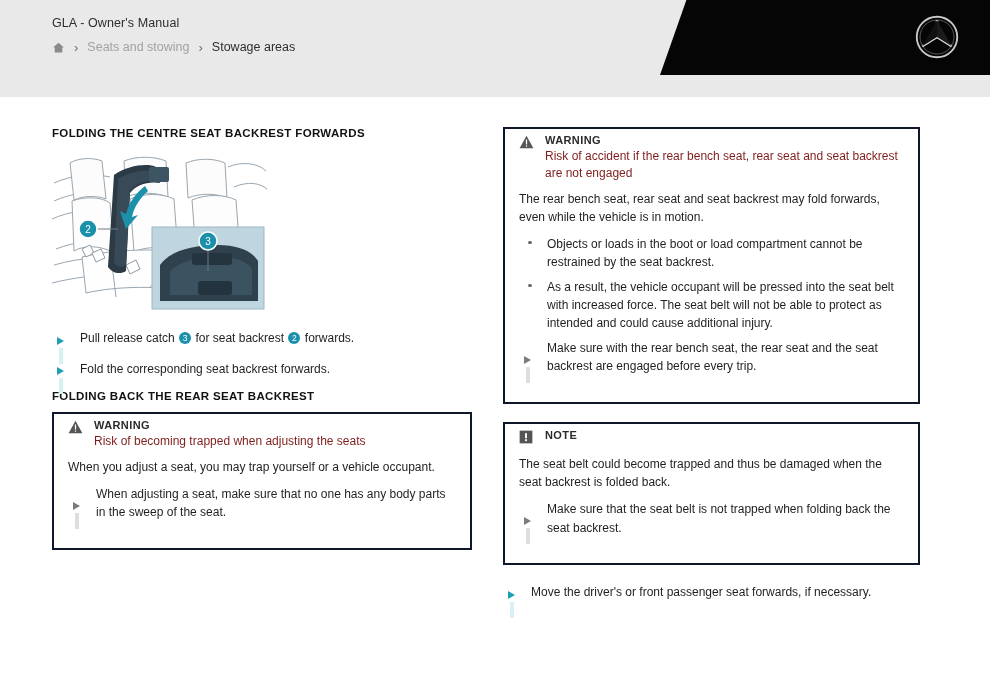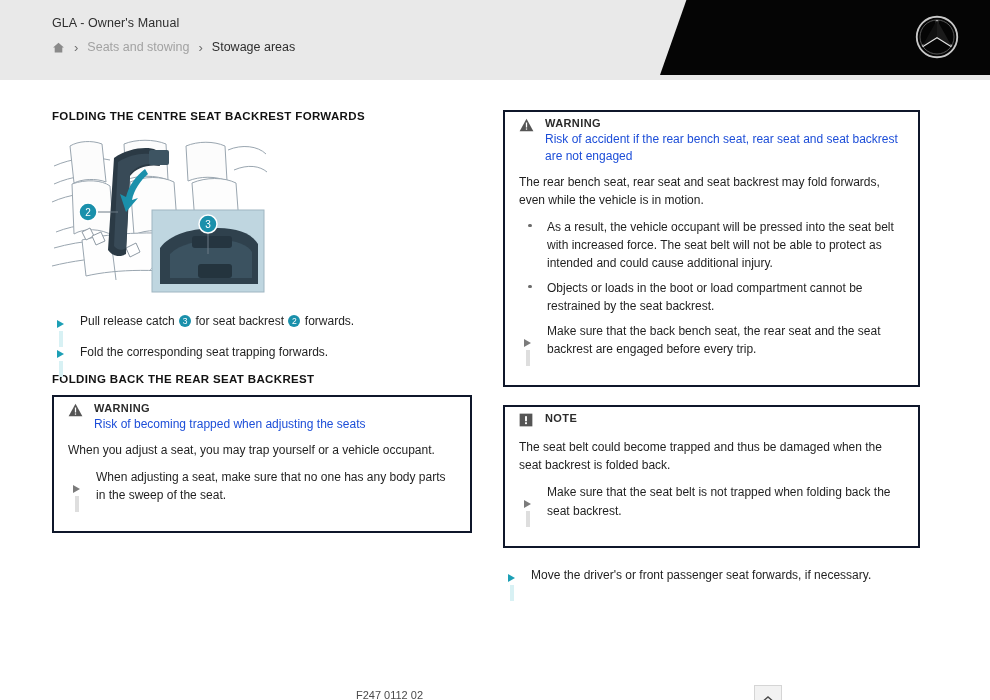--- a/index.html
+++ b/index.html
@@ -13,21 +13,21 @@
     font-family: "Liberation Sans", sans-serif;
     color: #1c1c1c;
     overflow: hidden;
     position: relative;
   }
 
   
   .header {
     position: relative;
     width: 990px;
-    height: 80px;
+    height: 97px;
     background: #e9e9e9;
     overflow: hidden;
   }
   .header-black {
     position: absolute;
     top: 0;
     right: 0;
     width: 330px;
     height: 75px;
     background: #050505;
@@ -173,21 +173,21 @@
   .box-label {
     font-size: 11px;
     font-weight: bold;
     letter-spacing: .4px;
     color: #2b2b2b;
     margin-bottom: 2px;
   }
   .box-subtitle {
     font-size: 12px;
     line-height: 1.45;
-    color: #1d4ed8;
+    color: #7f1d1d;
   }
   .box-body {
     font-size: 12px;
     line-height: 1.5;
     color: #1f1f1f;
     margin-bottom: 9px;
   }
   .dot-list { margin: 0 0 4px 0; }
   .dot-item {
     display: flex;
@@ -346,21 +346,21 @@
           <span class="circ">2</span>
           <span>forwards.</span>
         </div>
       </div>
 
       <div class="step">
         <div class="step-marker">
           <div class="tri"></div>
           <div class="marker-bar"></div>
         </div>
-        <div class="step-text">Fold the corresponding seat trapping forwards.</div>
+        <div class="step-text">Fold the corresponding seat backrest forwards.</div>
       </div>
     </div>
 
     <h2 class="section-title tight">FOLDING BACK THE REAR SEAT BACKREST</h2>
 
     <div class="box">
       <div class="box-head">
         <div class="box-icon">
           <svg width="15" height="14" viewBox="0 0 24 22">
             <path d="M12 1 L23 21 L1 21 Z" fill="#555555"></path>
@@ -400,36 +400,36 @@
           <div class="box-subtitle">Risk of accident if the rear bench seat, rear seat and seat backrest are not engaged</div>
         </div>
       </div>
       <div class="box-body">The rear bench seat, rear seat and seat backrest may fold forwards, even while the vehicle is in motion.</div>
 
       <div class="dot-list">
         <div class="dot-item">
           <div class="dot-marker">
               <div class="dot"></div>
             </div>
-          <div class="dot-text">As a result, the vehicle occupant will be pressed into the seat belt with increased force. The seat belt will not be able to protect as intended and could cause additional injury.</div>
+          <div class="dot-text">Objects or loads in the boot or load compartment cannot be restrained by the seat backrest.</div>
         </div>
         <div class="dot-item">
           <div class="dot-marker">
               <div class="dot"></div>
             </div>
-          <div class="dot-text">Objects or loads in the boot or load compartment cannot be restrained by the seat backrest.</div>
+          <div class="dot-text">As a result, the vehicle occupant will be pressed into the seat belt with increased force. The seat belt will not be able to protect as intended and could cause additional injury.</div>
         </div>
       </div>
 
       <div class="step">
         <div class="step-marker">
           <div class="tri grey"></div>
           <div class="marker-bar grey"></div>
         </div>
-        <div class="step-text">Make sure that the back bench seat, the rear seat and the seat backrest are engaged before every trip.</div>
+        <div class="step-text">Make sure with the rear bench seat, the rear seat and the seat backrest are engaged before every trip.</div>
       </div>
     </div>
 
     <div class="box">
       <div class="box-head">
         <div class="box-icon">
           <svg width="14" height="14" viewBox="0 0 22 22">
             <rect x="1" y="1" width="20" height="20" fill="#555555"></rect>
             <rect x="9.5" y="5" width="3" height="8" fill="#ffffff"></rect>
             <rect x="9.5" y="14.5" width="3" height="3" fill="#ffffff"></rect>

